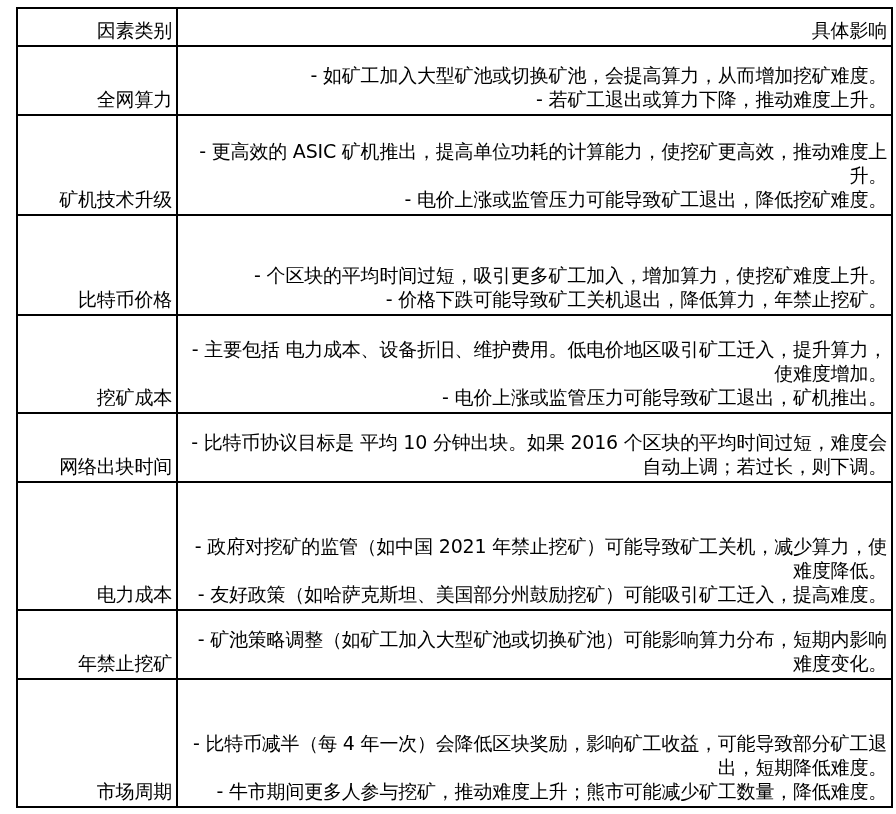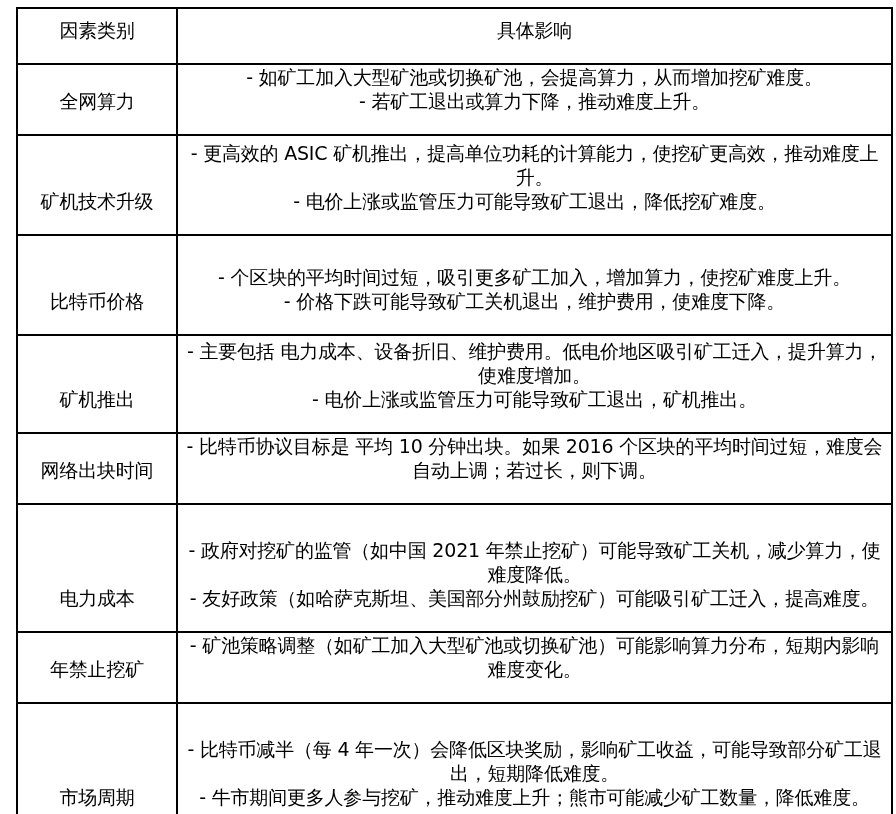--- a/index.html
+++ b/index.html
@@ -18,23 +18,23 @@
     .factor-table {
       position: absolute;
       left: 16px;
       top: 7px;
       width: 875px;
       border-collapse: collapse;
       table-layout: fixed;
     }
     .factor-table td, .factor-table th {
       border: 2px solid #000000;
-      padding: 0 4px 21px 4px;
+      padding: 0 4px 3px 4px;
       vertical-align: bottom;
-      text-align: center;
+      text-align: right;
       font-weight: normal;
       font-size: 19px;
       line-height: 24px;
       letter-spacing: -0.2px;
     }
     .factor-table col.c1 { width: 160px; }
     .factor-table col.c2 { width: 715px; }
     .factor-table th { height: 33px; }
     .impact-line { display: block; white-space: normal; }
   </style>
@@ -64,25 +64,25 @@
         <td>矿机技术升级</td>
         <td>
           <span class="impact-line">- 更高效的 ASIC 矿机推出，提高单位功耗的计算能力，使挖矿更高效，推动难度上升。</span>
           <span class="impact-line">- 电价上涨或监管压力可能导致矿工退出，降低挖矿难度。</span>
         </td>
       </tr>
       <tr style="height: 100px;">
         <td>比特币价格</td>
         <td>
           <span class="impact-line">- 个区块的平均时间过短，吸引更多矿工加入，增加算力，使挖矿难度上升。</span>
-          <span class="impact-line">- 价格下跌可能导致矿工关机退出，维护费用，使难度下降。</span>
+          <span class="impact-line">- 价格下跌可能导致矿工关机退出，降低算力，年禁止挖矿。</span>
         </td>
       </tr>
       <tr style="height: 98px;">
-        <td>矿机推出</td>
+        <td>挖矿成本</td>
         <td>
           <span class="impact-line">- 主要包括 电力成本、设备折旧、维护费用。低电价地区吸引矿工迁入，提升算力，使难度增加。</span>
           <span class="impact-line">- 电价上涨或监管压力可能导致矿工退出，矿机推出。</span>
         </td>
       </tr>
       <tr style="height: 69px;">
         <td>网络出块时间</td>
         <td>
           <span class="impact-line">- 比特币协议目标是 平均 10 分钟出块。如果 2016 个区块的平均时间过短，难度会自动上调；若过长，则下调。</span>
         </td>

